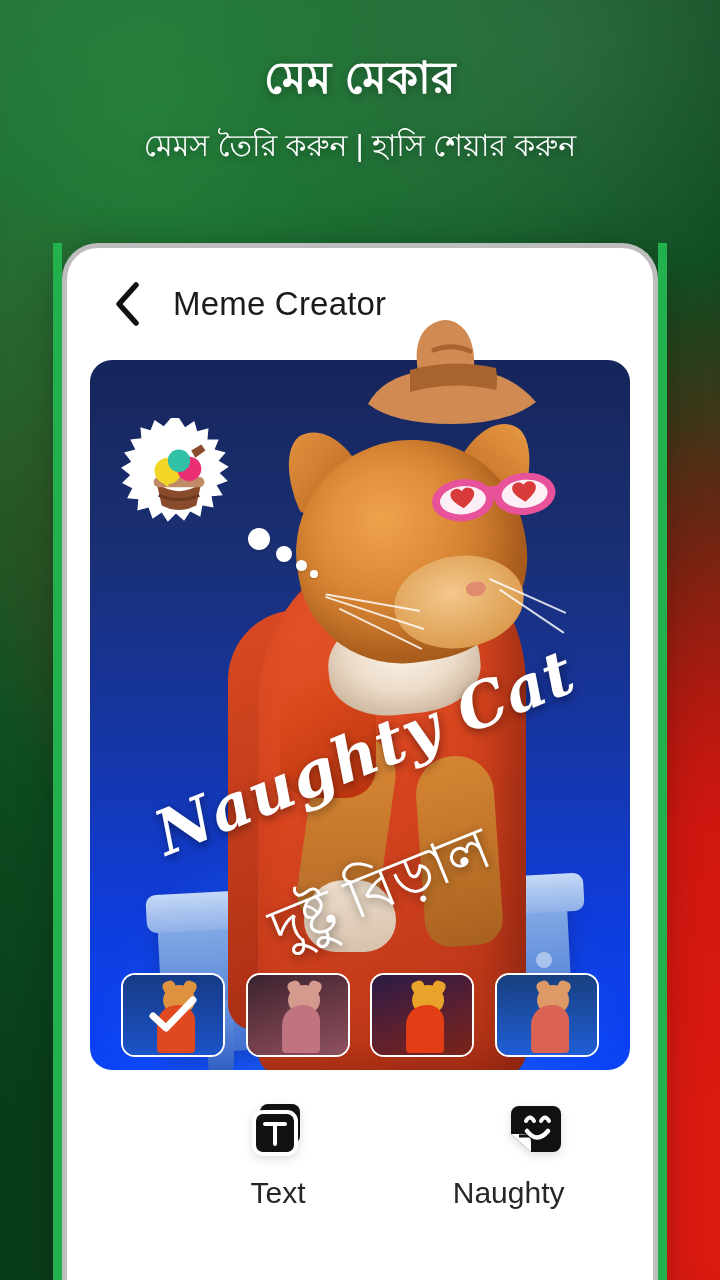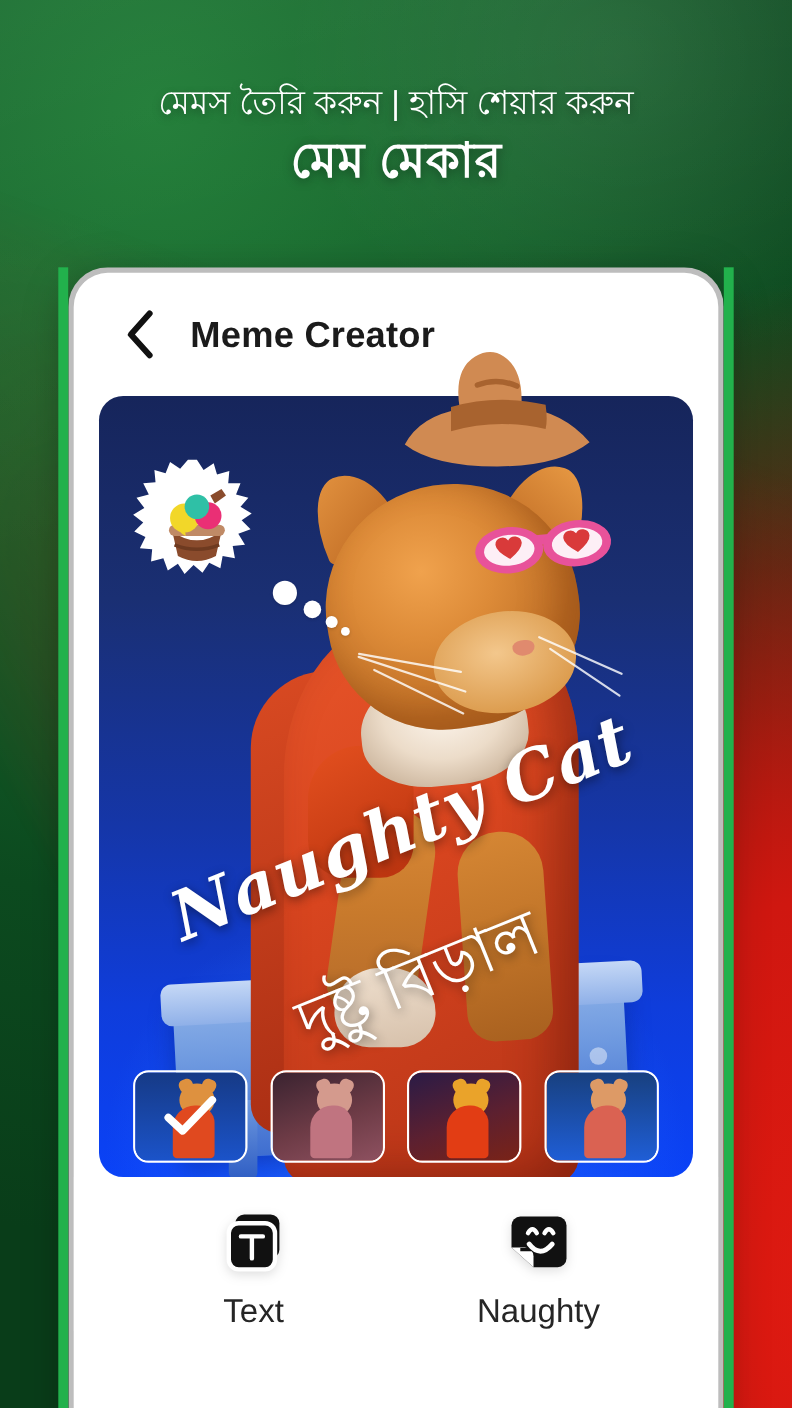--- a/index.html
+++ b/index.html
@@ -79,21 +79,21 @@
   #appbar {
     height:112px; display:flex; align-items:center;
     padding:0 6px 0 38px;
   }
   #back-btn {
     width:44px; height:44px; display:flex; align-items:center; justify-content:center;
     cursor:pointer;
   }
   #back-btn svg { display:block; }
   #appbar-title {
-    font-size:33px; color:#1b1b1b; font-weight:700;
+    font-size:33px; color:#1b1b1b; font-weight:400;
     letter-spacing:.2px; margin-left:24px;
   }
 
   
   #canvas-wrap {
     position:relative;
     margin:0 23px;
     height:710px;
     border-radius:22px;
     background:linear-gradient(180deg,#16255b 0%,#1a2f73 26%,#1536a8 55%,#0f3ddb 78%,#0a42f7 100%);
@@ -295,43 +295,43 @@
     display:flex; align-items:center; justify-content:center;
   }
 
   
   #toolbar {
     display:flex; align-items:flex-start; justify-content:space-around;
     padding:32px 34px 0;
     background:#fff;
   }
   .tool {
-    display:flex; flex-direction:column; align-items:center; gap:16px;
+    display:flex; flex-direction:column; align-items:flex-end; gap:16px;
     cursor:pointer; width:150px;
   }
   .tool-ico {
     width:58px; height:58px;
     display:flex; align-items:center; justify-content:center;
     filter:drop-shadow(0 3px 5px rgba(0,0,0,.13));
   }
   .tool-lbl { font-size:30px; color:#262626; }
 </style>
 </head>
 <body>
 
 <div id="bg">
   <div class="layer bg-green"></div>
   <div class="layer bg-red"></div>
   <div class="layer bg-redcorner"></div>
   <div class="layer bg-sheen"></div>
 </div>
 
 <div id="promo-head">
+  <div id="promo-title">মেম মেকার</div>
   <div id="promo-sub">মেমস তৈরি করুন | হাসি শেয়ার করুন</div>
-  <div id="promo-title">মেম মেকার</div>
 </div>
 
 <div id="green-strip-l"></div>
 <div id="green-strip-r"></div>
 
 <div id="phone">
 
   <div id="appbar">
     <div id="back-btn">
       <svg width="30" height="46" viewBox="0 0 30 46">

